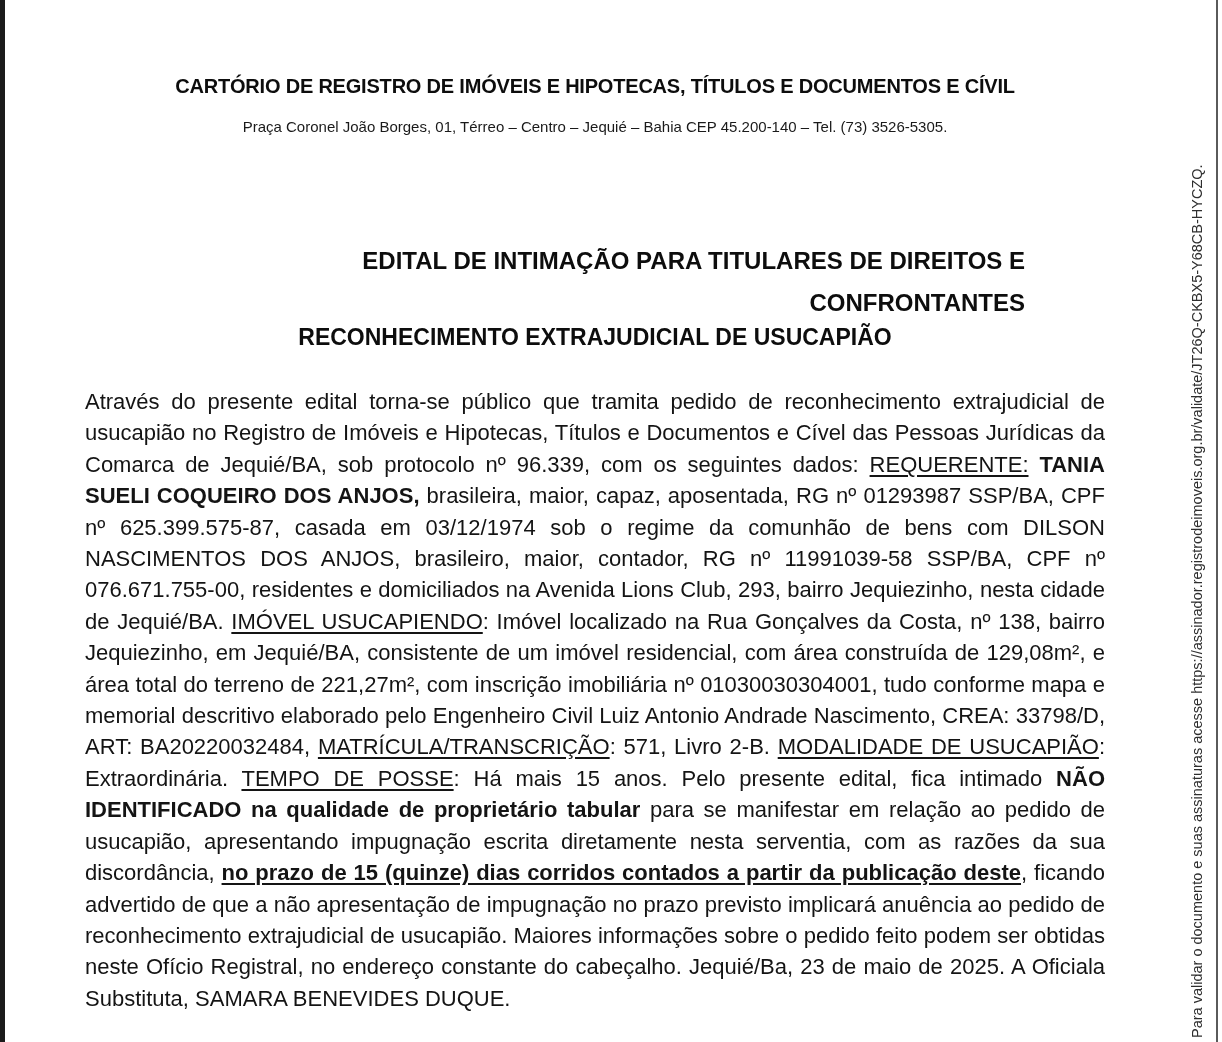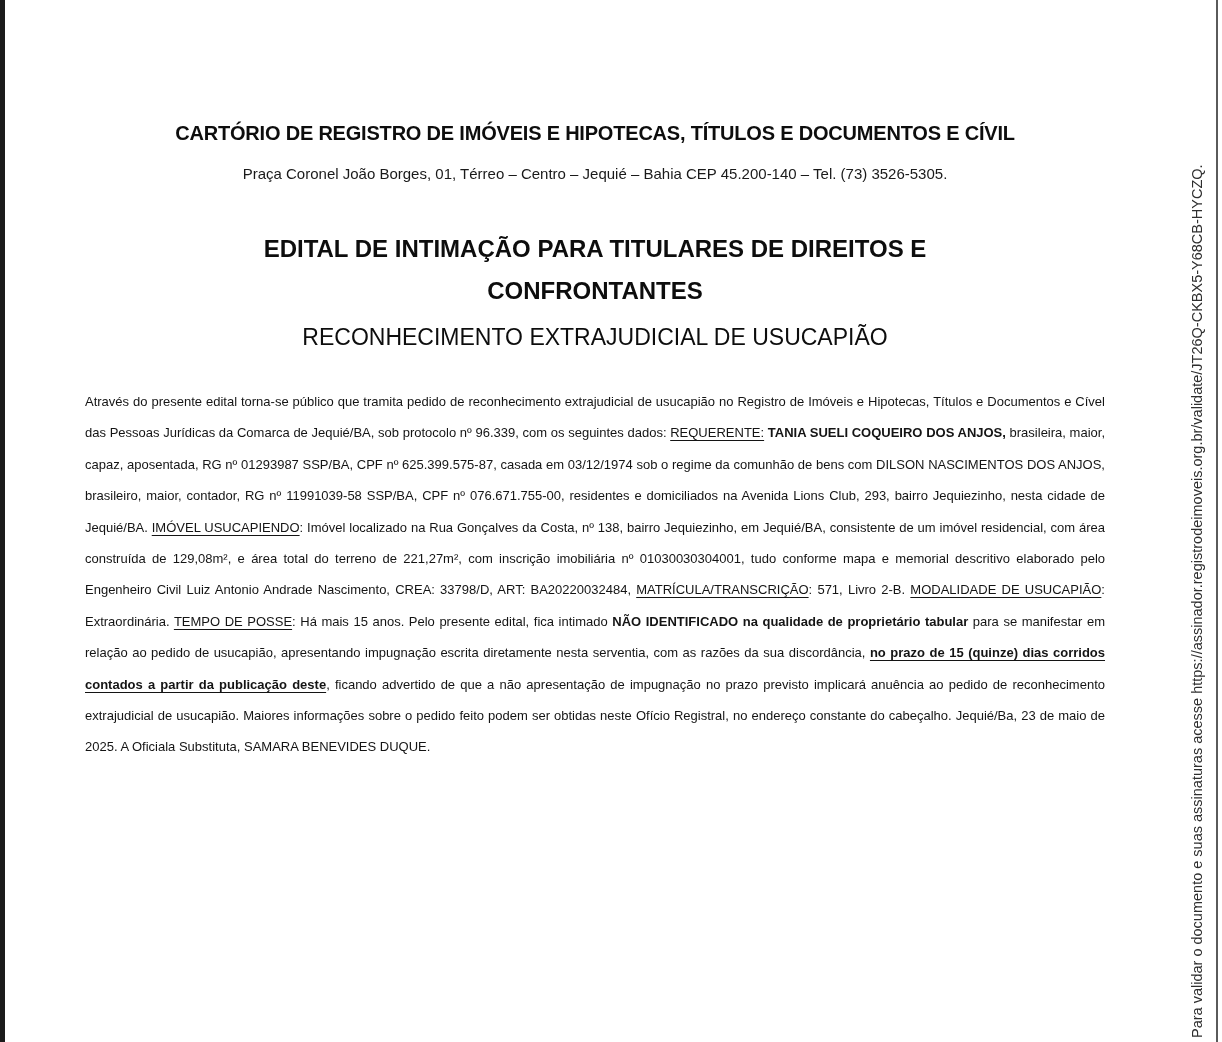--- a/index.html
+++ b/index.html
@@ -18,39 +18,39 @@
   .right-border {
     position:absolute; left:1216px; top:0; width:2px; height:1042px;
     background:#5a5a5a;
   }
   .notary-header {
     position:absolute; left:85px; top:72px; width:1020px;
     text-align:center;
   }
   .office-name {
     font-weight:700; font-size:20px; line-height:29px;
-    letter-spacing:-0.2px; color:#0d0d0d;margin-top:47px;
+    letter-spacing:-0.2px; color:#0d0d0d;
   }
   .office-address {
     font-size:15px; line-height:20px; margin-top:16px; color:#1a1a1a;
   }
   .edital-title {
     position:absolute; left:85px; top:224px; width:1020px;
     text-align:center; font-weight:700; font-size:24px; line-height:42px;
     color:#0d0d0d;
   }
-  .edital-title .inner { max-width:860px; margin:4px auto; }
+  .edital-title .inner { max-width:860px; margin:16px auto;text-align:right; }
   .edital-subtitle {
     position:absolute; left:85px; top:322px; width:1020px;
-    text-align:center; font-weight:400; font-size:23px; line-height:30px;
+    text-align:center; font-weight:700; font-size:23px; line-height:30px;
     color:#0d0d0d;
   }
   .edital-body {
     position:absolute; left:85px; top:386px; width:1020px;
-    font-size:13px; line-height:31.4px; text-align:justify;
+    font-size:22px; line-height:31.4px; text-align:justify;
     color:#141414;
   }
   .seg-u  { text-decoration:underline; text-underline-offset:3px; }
   .seg-b  { font-weight:700; }
   .seg-bu { font-weight:700; text-decoration:underline; text-underline-offset:3px; }
   .validation-sidebar {
     position:absolute; left:1184px; top:1038px;
     width:990px; height:26px;
     transform:rotate(-90deg); transform-origin:0 0;
     font-size:14.5px; line-height:26px; color:#2e2e2e;

